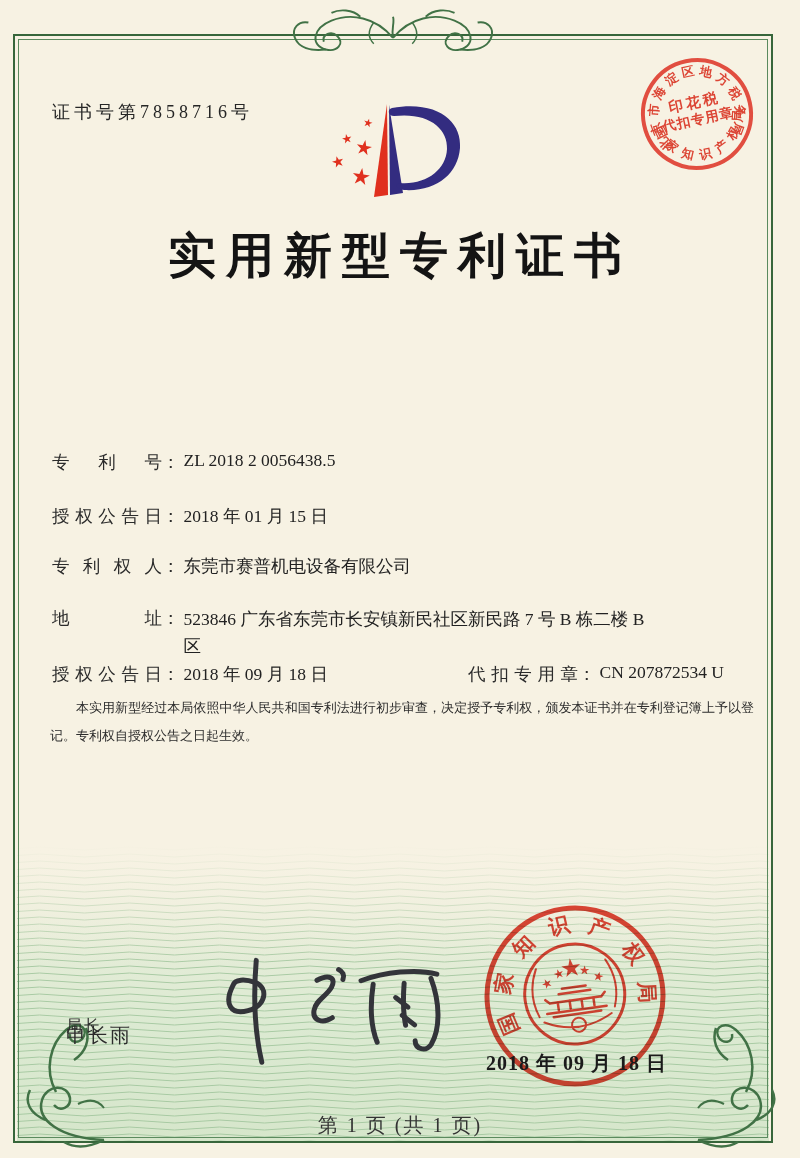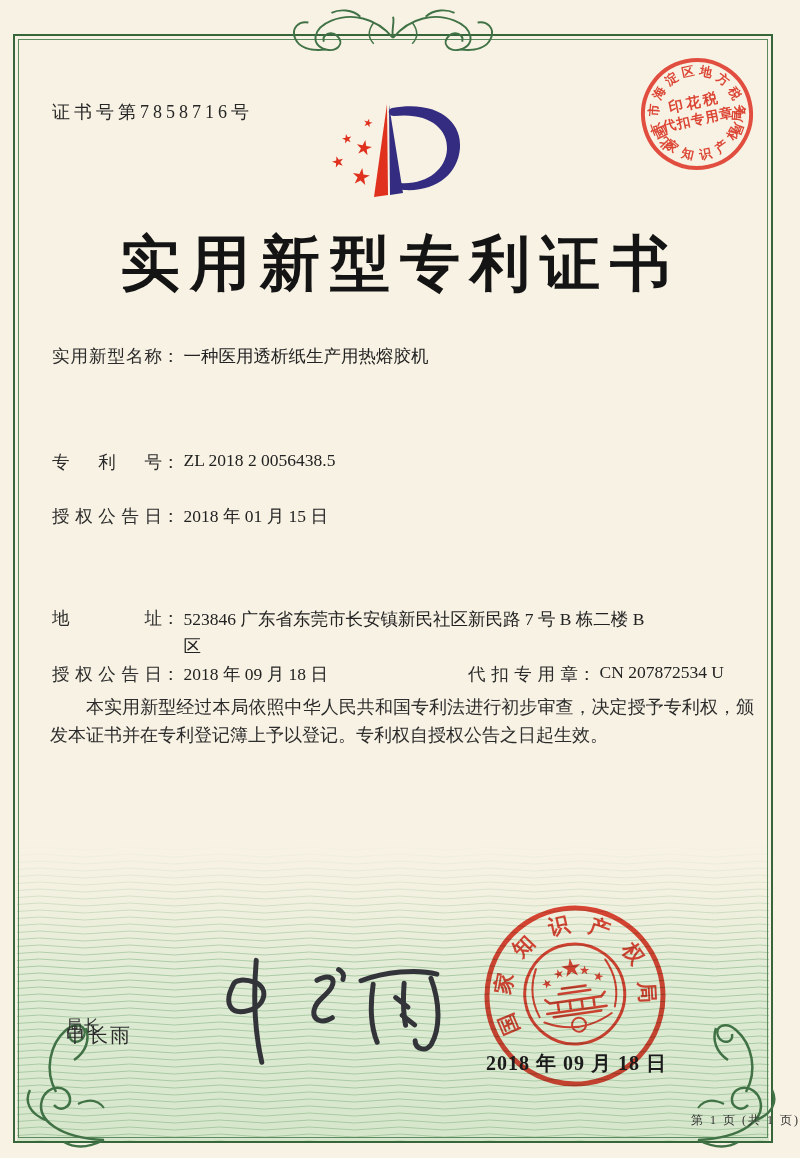--- a/index.html
+++ b/index.html
@@ -22,37 +22,37 @@
     background:linear-gradient(180deg,#f7f2e3,rgba(247,242,227,0));}
   
   .top-ornament{position:absolute;left:268px;top:8px;width:250px;height:56px;z-index:4;}
   .corner-orn{position:absolute;width:100px;height:140px;z-index:4;}
   .corner-left{left:16px;top:1008px;}
   .corner-right{left:686px;top:1008px;transform:scaleX(-1);}
   
   .cert-no{position:absolute;left:52px;top:100px;font-size:18px;letter-spacing:4px;color:#262626;z-index:5;}
   .logo{position:absolute;left:300px;top:100px;width:200px;height:120px;z-index:5;}
   .title{position:absolute;left:0;right:0;top:224px;text-align:center;
-    font-size:60px;font-weight:bold;letter-spacing:10px;color:#141414;z-index:5;}
+    font-size:48px;font-weight:bold;letter-spacing:10px;color:#141414;z-index:5;}
   
   .row{position:absolute;left:52px;font-size:17.5px;z-index:5;white-space:nowrap;}
   .flabel{display:inline-block;width:110px;text-align:justify;text-align-last:justify;vertical-align:top;color:#2b2b2b;}
   .colon{vertical-align:top;}
   .fvalue{margin-left:4px;vertical-align:top;color:#222;}
   .addr-wrap{display:inline-block;white-space:normal;width:560px;vertical-align:top;line-height:27px;}
   .grant-right{position:absolute;left:416px;top:0;}
   
   .paras{position:absolute;left:50px;top:694px;width:704px;z-index:5;
-    font-size:18px;line-height:27.6px;text-align:justify;color:#2c2c2c;}
+    font-size:13px;line-height:27.6px;text-align:justify;color:#2c2c2c;}
   .paras p{margin:0;text-indent:2em;}
   
   .signer-title{position:absolute;left:66px;top:980px;font-size:16px;letter-spacing:2px;z-index:5;margin-top:36px;}
   .signer-name{position:absolute;left:66px;top:1022px;font-size:20px;letter-spacing:2px;z-index:5;}
   .signature{position:absolute;left:190px;top:952px;width:270px;height:115px;z-index:5;transform:rotate(-2deg);}
-  .footer{position:absolute;left:0;right:0;top:1112px;text-align:right;font-size:12px;letter-spacing:2px;color:#333;z-index:5;}
+  .footer{position:absolute;left:0;right:0;top:1112px;text-align:center;font-size:20px;letter-spacing:2px;color:#333;z-index:5;}
   
   .seal{position:absolute;z-index:6;mix-blend-mode:multiply;opacity:.93;}
   .seal-main{left:475px;top:896px;width:200px;height:200px;transform:rotate(-8deg);}
   .seal-tax{left:632px;top:49px;width:130px;height:130px;transform:rotate(-12deg);}
   .seal svg.ring{position:absolute;inset:0;width:100%;height:100%;}
   .sc{position:absolute;left:50%;top:50%;width:22px;height:22px;margin:-11px 0 0 -11px;
     display:flex;align-items:center;justify-content:center;color:#e23a2b;font-weight:bold;}
   .mcch{font-size:21px;}
   .tt,.tb{font-size:12.5px;}
   .tax-line{position:absolute;left:0;right:0;text-align:center;color:#e23a2b;font-weight:bold;}
@@ -131,28 +131,28 @@
       <polygon points="87,4 74,97 88,95"></polygon>
     </g>
     <g fill="#332c80">
       <polygon points="89,5 90,95 103,93"></polygon>
       <path d="M92,8 C138,0 162,22 160,48 C158,74 136,92 104,90 C96,89 94,84 100,83 C126,85 146,70 147,49 C148,28 128,12 94,16 C88,16 87,9 92,8 Z"></path>
     </g>
   </svg>
 
   <div class="title">实用新型专利证书</div>
 
-  <div class="row" style="top:344px">
-    <span class="flabel">实用新型名称</span><span class="colon">：</span><span class="fvalue">一种医用透析纸生产用热熔胶机</span>
-  </div>
   <div class="row" style="top:450px">
     <span class="flabel">专利号</span><span class="colon">：</span><span class="fvalue">ZL 2018 2 0056438.5</span>
   </div>
   <div class="row" style="top:504px">
     <span class="flabel">授权公告日</span><span class="colon">：</span><span class="fvalue">2018 年 01 月 15 日</span>
+  </div>
+  <div class="row" style="top:554px">
+    <span class="flabel">专利权人</span><span class="colon">：</span><span class="fvalue">东莞市赛普机电设备有限公司</span>
   </div>
   <div class="row" style="top:606px">
     <span class="flabel">地址</span><span class="colon">：</span><span class="fvalue addr-wrap"><span>523846 广东省东莞市长安镇新民社区新民路 7 号 B 栋二楼 B</span><br><span>区</span></span>
   </div>
   <div class="row" style="top:662px;right:52px">
     <span class="flabel">授权公告日</span><span class="colon">：</span><span class="fvalue">2018 年 09 月 18 日</span>
     <span class="grant-right">
       <span class="flabel">代扣专用章</span><span class="colon">：</span><span class="fvalue">CN 207872534 U</span>
     </span>
   </div>

